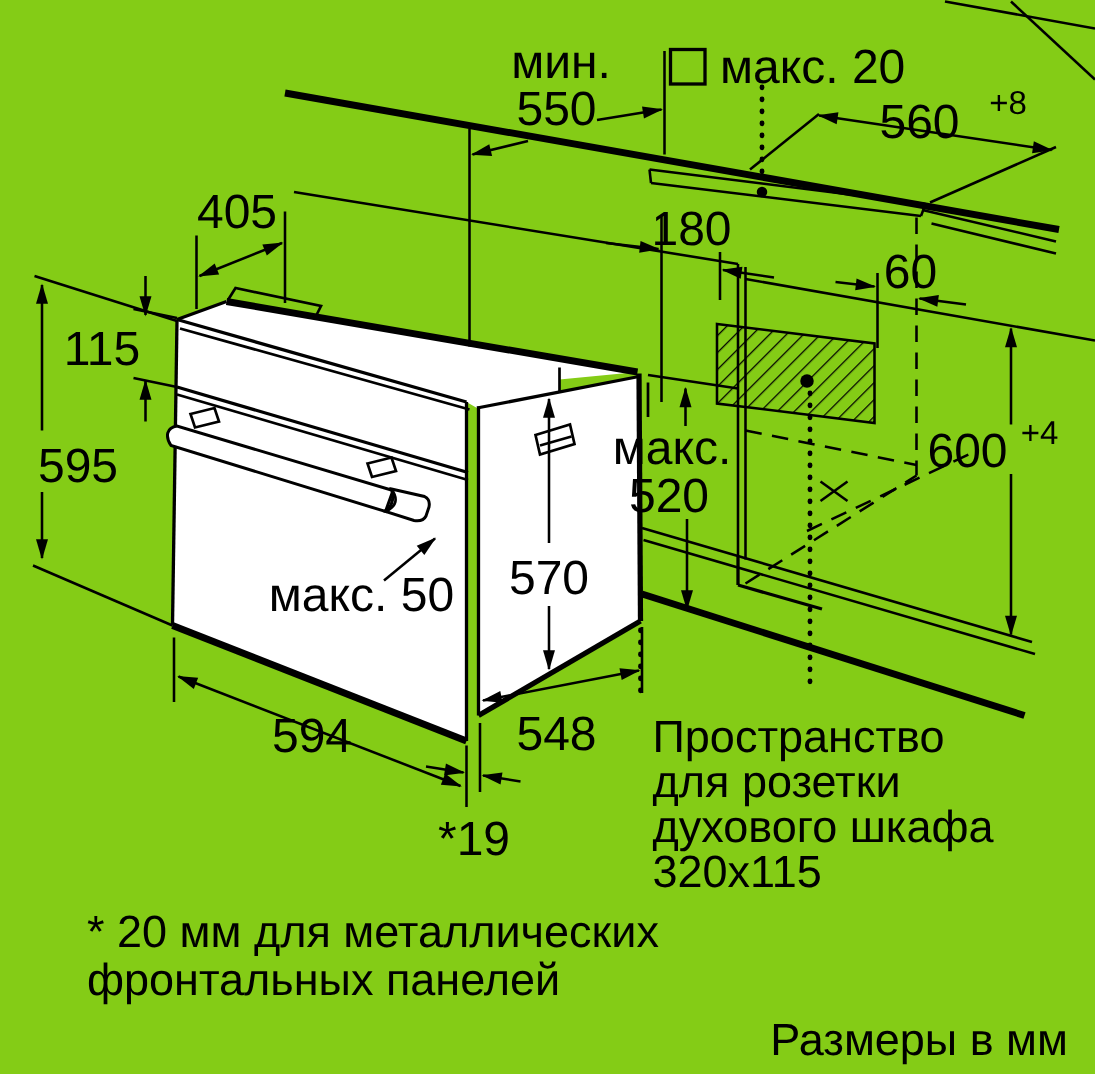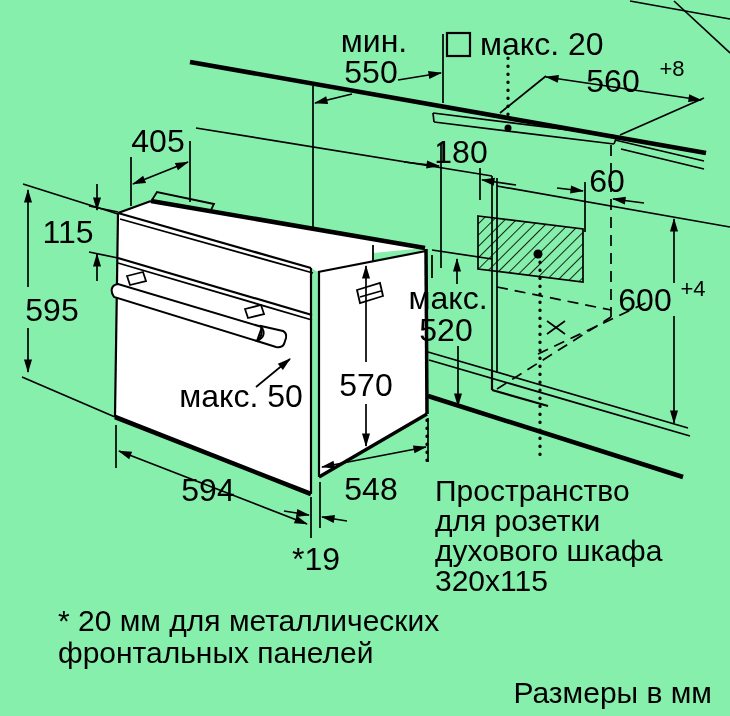--- a/index.html
+++ b/index.html
@@ -1,16 +1,16 @@
 <!DOCTYPE html>
 <html><head>
 <meta charset="utf-8">
 <style>
   html,body{margin:0;padding:0;background:#fff;}
-  .page{width:730px;height:716px;background:#86efac;position:relative;overflow:hidden;}
+  .page{width:730px;height:716px;background:#84cc16;position:relative;overflow:hidden;}
   svg{display:block;}
   svg text{font-family:"Liberation Sans","DejaVu Sans",sans-serif;fill:#000;}
   .fs32{font-size:32px;}
   .fs30{font-size:30px;}
   .fs22{font-size:22px;}
   .mid{text-anchor:middle;}
   .end{text-anchor:end;}
   .ln{stroke:#000;stroke-width:1.7;fill:none;}
   .ln2{stroke:#000;stroke-width:2.2;fill:none;}
   .ln18{stroke:#000;stroke-width:1.8;fill:none;}

